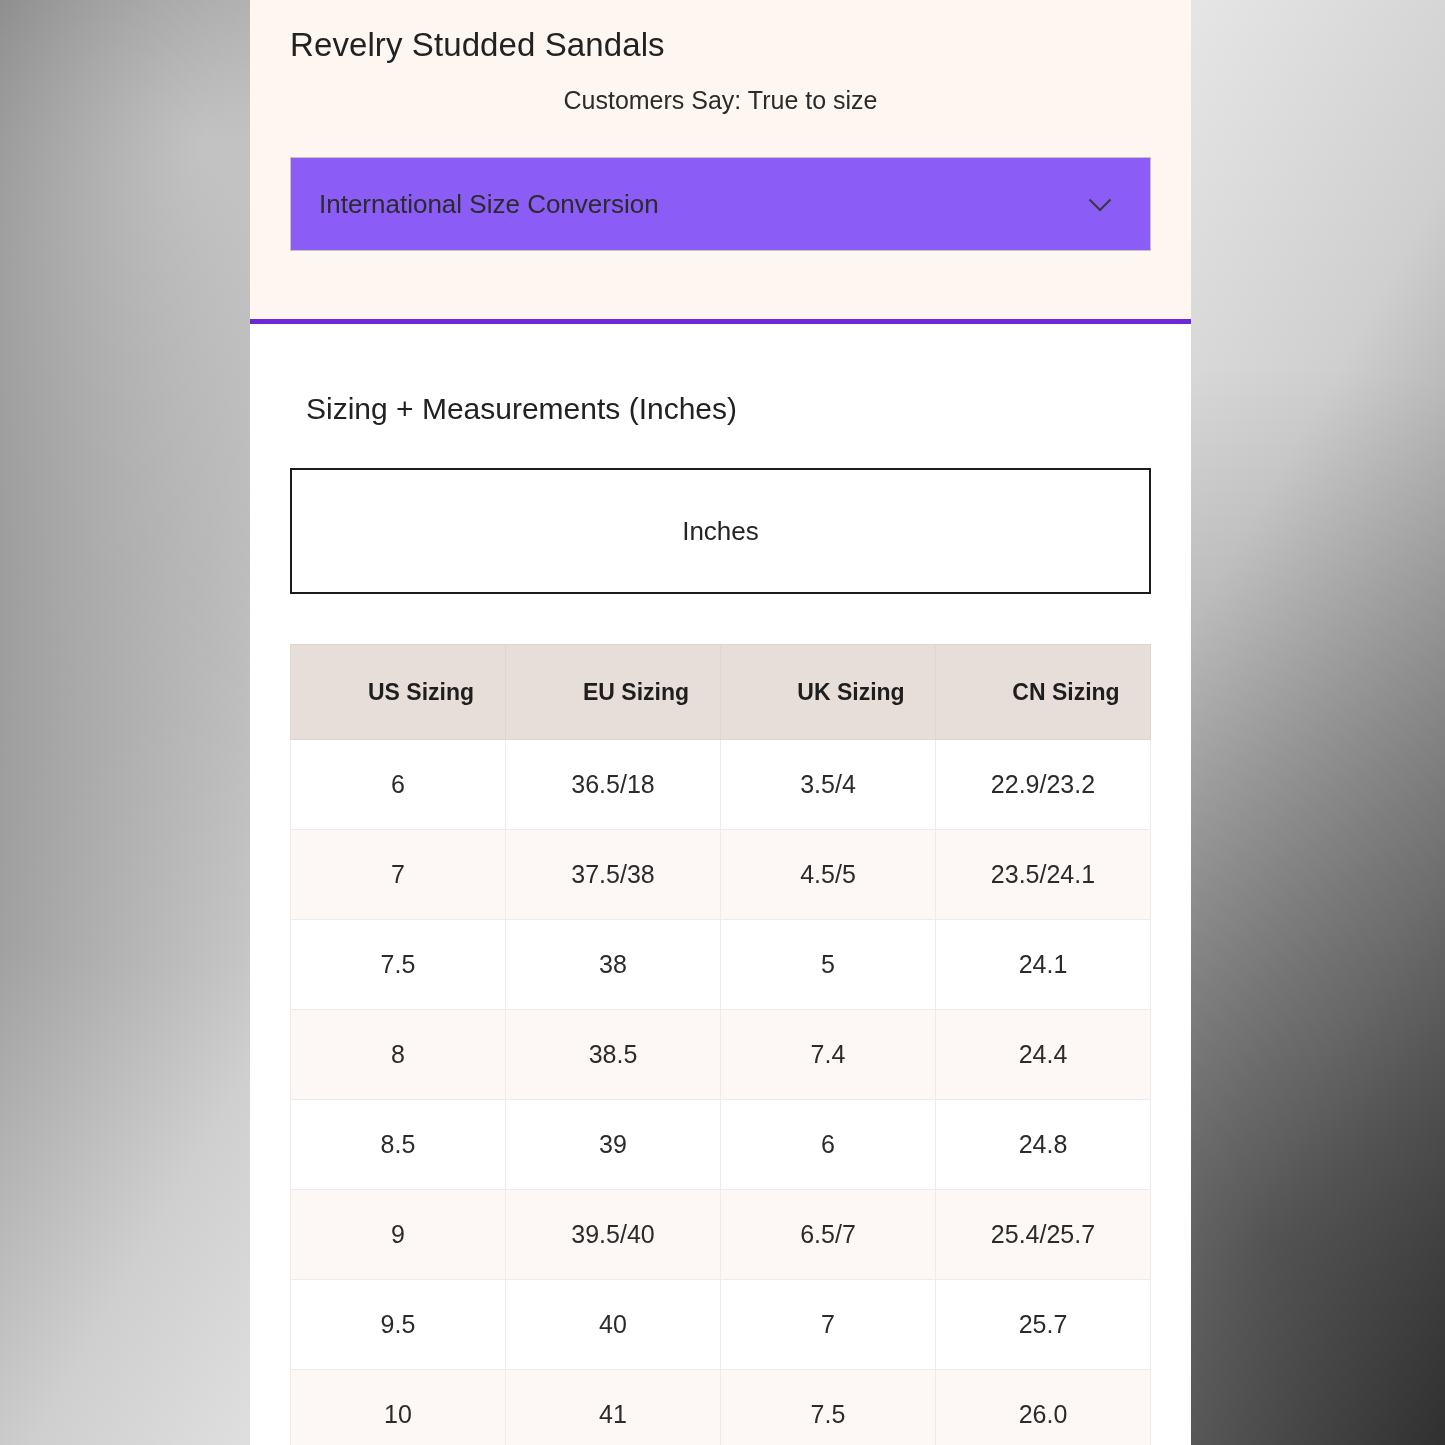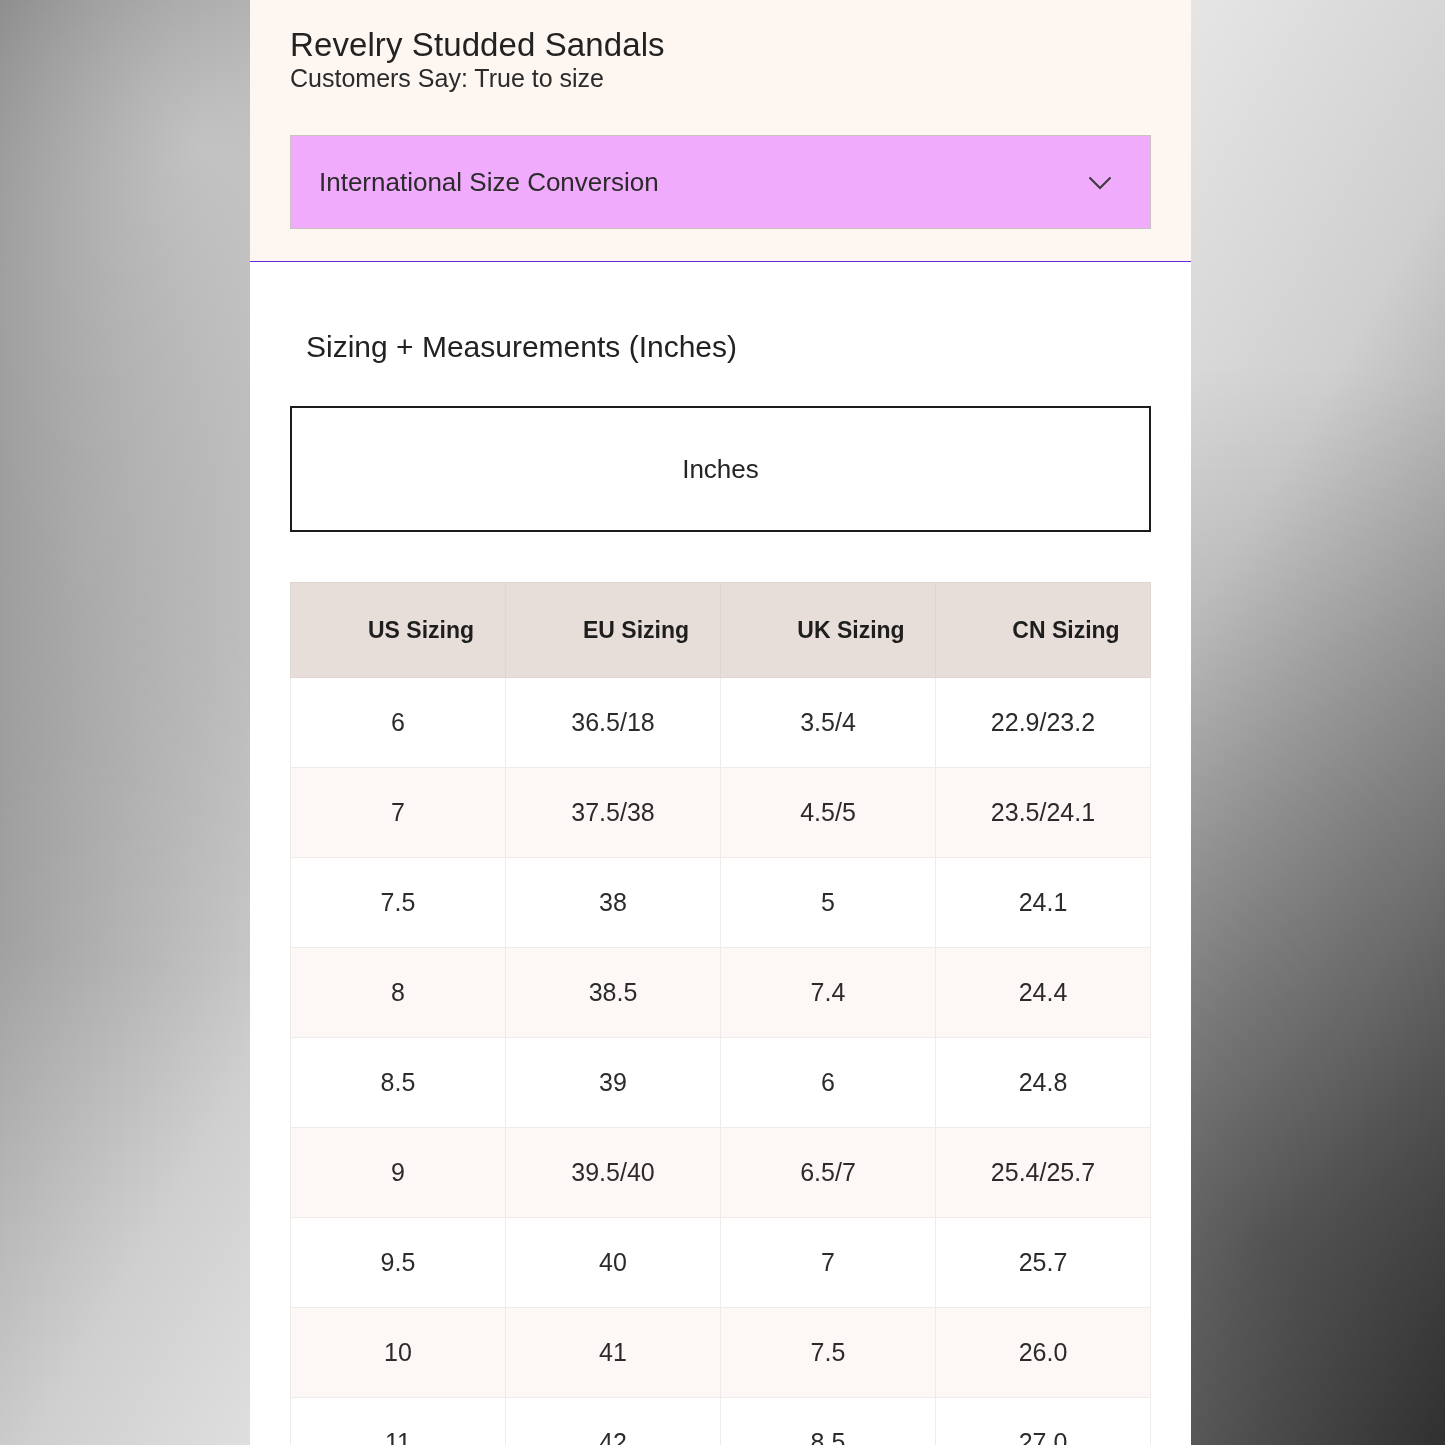--- a/index.html
+++ b/index.html
@@ -24,41 +24,43 @@
     position: absolute;
     left: 250px;
     top: 0;
     width: 941px;
     height: 1445px;
     background: #ffffff;
     overflow: hidden;
   }
   .header-block {
     background: #fdf6f1;
-    padding: 0 40px 32px 40px;
-    border-bottom: 1px solid #6d28d9;
+    padding: 0 40px 68px 40px;
+    border-bottom: 5px solid #6d28d9;
   }
   .product-title {
     font-size: 33px;
     color: #222222;
     padding-top: 26px;
     margin: 0;
     font-weight: 400;
     letter-spacing: 0.1px;
   }
   .customers-say {
     font-size: 25px;
     color: #2b2b2b;
+    margin-top: 22px;
     font-weight: 400;
+    text-align: center;
   }
   .conversion-select {
     margin-top: 42px;
     height: 94px;
     border: 1px solid #c9c3bf;
-    background: #f0abfc;
+    background: #8b5cf6;
     display: flex;
     align-items: center;
     justify-content: space-between;
     padding: 0 32px 0 28px;
     box-sizing: border-box;
   }
   .conversion-label {
     font-size: 26px;
     color: #2b2b2b;
   }

